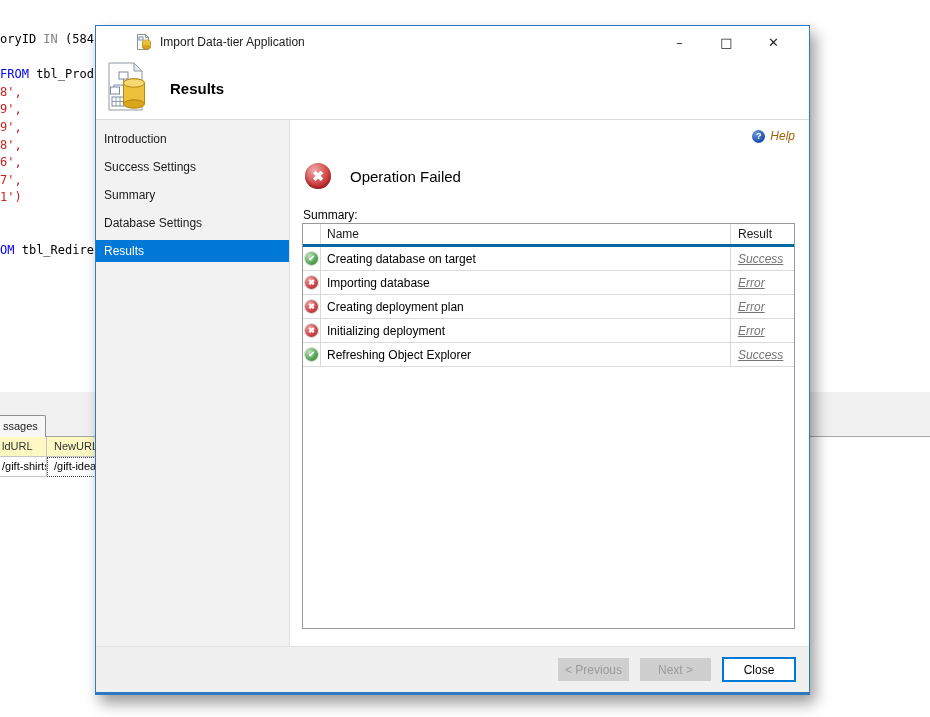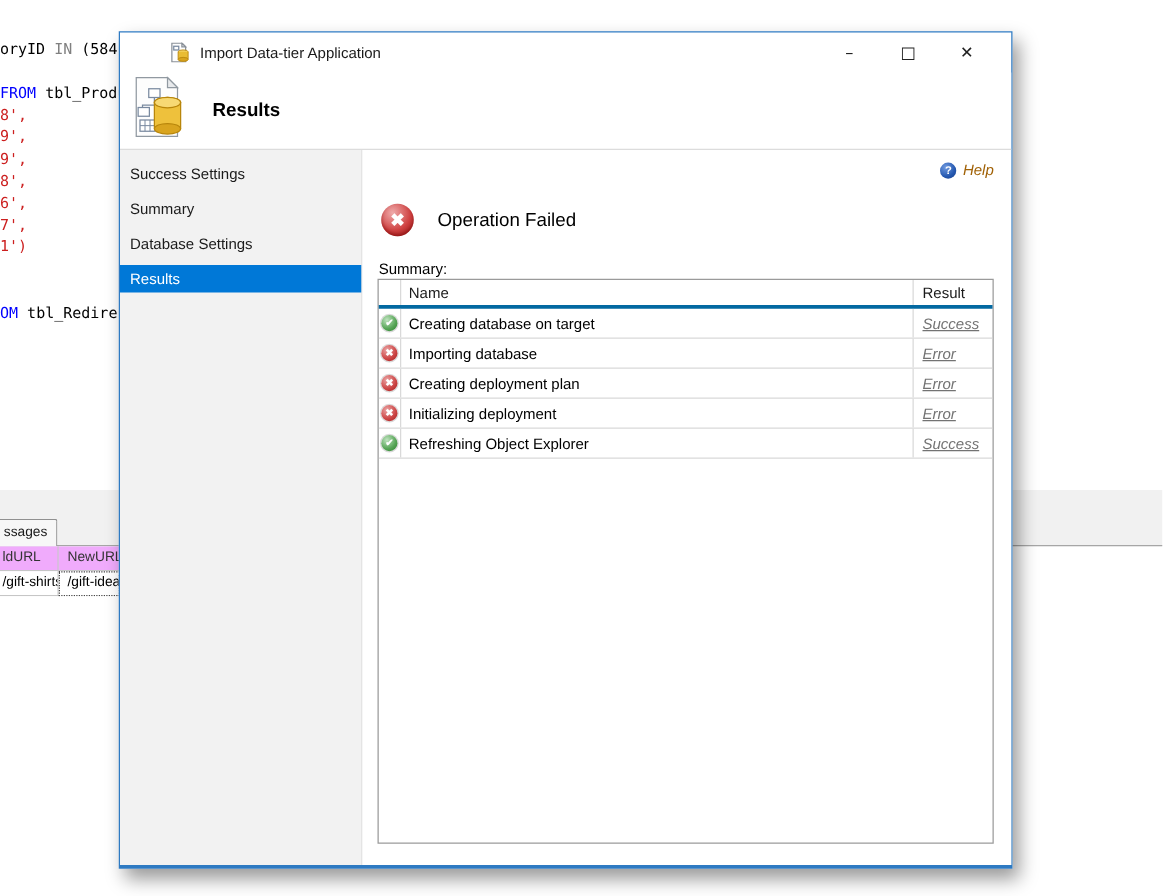--- a/index.html
+++ b/index.html
@@ -29,21 +29,21 @@
     font-size:11px; line-height:20px; padding-left:8px; color:#1a1a1a;
     overflow:hidden;
   }
   .mini-grid { position:absolute; left:0; top:437px; width:96px; z-index:2; overflow:hidden; }
   .mg-row { display:flex; }
   .mg-cell {
     height:20px; font-size:11px; line-height:19px; overflow:hidden;
     white-space:nowrap; border-right:1px solid #c6c6c6; border-bottom:1px solid #c6c6c6;
     background:#fff; padding-left:2px; color:#000;
   }
-  .mg-head { background:#f0abfc; color:#333; }
+  .mg-head { background:#fef9c3; color:#333; }
   .mg-c1 { width:47px; }
   .mg-c2 { width:49px; padding-left:7px; border-right:none; }
   .mg-focus { border:1px dotted #444; padding-left:6px; line-height:17px; }
 
   
   .dialog {
     position:absolute; left:95px; top:25px; width:715px; height:670px;
     background:#ffffff; z-index:10;
     border:1px solid #2e7ac2; border-bottom-width:3px;
     box-shadow:5px 8px 14px rgba(0,0,0,0.40);
@@ -197,20 +197,21 @@
         <path d="M16.5 21 v21 M37.5 21 v21" stroke="#b8860b"></path>
         <ellipse cx="27" cy="42" rx="10.5" ry="4.2" fill="#d9a41e" stroke="#b8860b"></ellipse>
         <ellipse cx="27" cy="21" rx="10.5" ry="4.2" fill="#f7d974" stroke="#b8860b"></ellipse>
       </svg>
     </span>
     <span class="hdr-title">Results</span>
   </div>
 
   <div class="dlg-body">
     <div class="sidebar">
+        <div class="side-item">Introduction</div>
         <div class="side-item">Success Settings</div>
         <div class="side-item">Summary</div>
         <div class="side-item">Database Settings</div>
         <div class="side-item selected">Results</div>
       </div>
 
     <div class="content">
 
       <div class="help-link">
         <span class="help-icon">?</span>
@@ -274,13 +275,18 @@
               <div class="tcell name-cell">Refreshing Object Explorer</div>
               <div class="tcell result-cell">
                 <a href="#">Success</a>
               </div>
             </div>
           </div>
       </div>
     </div>
   </div>
 
+  <div class="footer">
+    <button class="btn btn-disabled" disabled="">&lt; Previous</button>
+    <button class="btn btn-disabled" disabled="">Next &gt;</button>
+    <button class="btn btn-close">Close</button>
+  </div>
 </div>
 
 </body></html>

